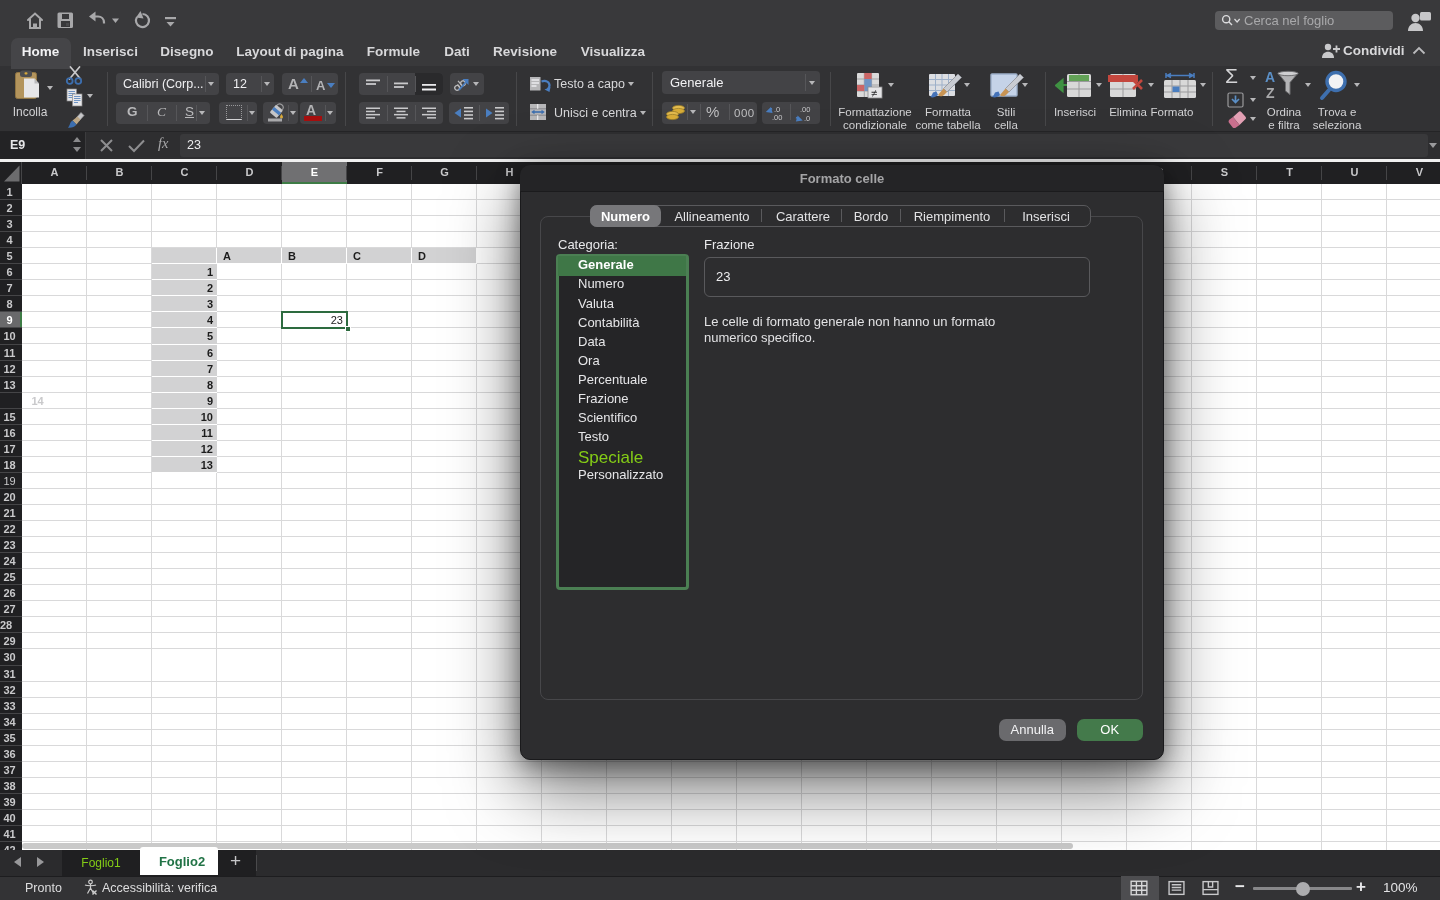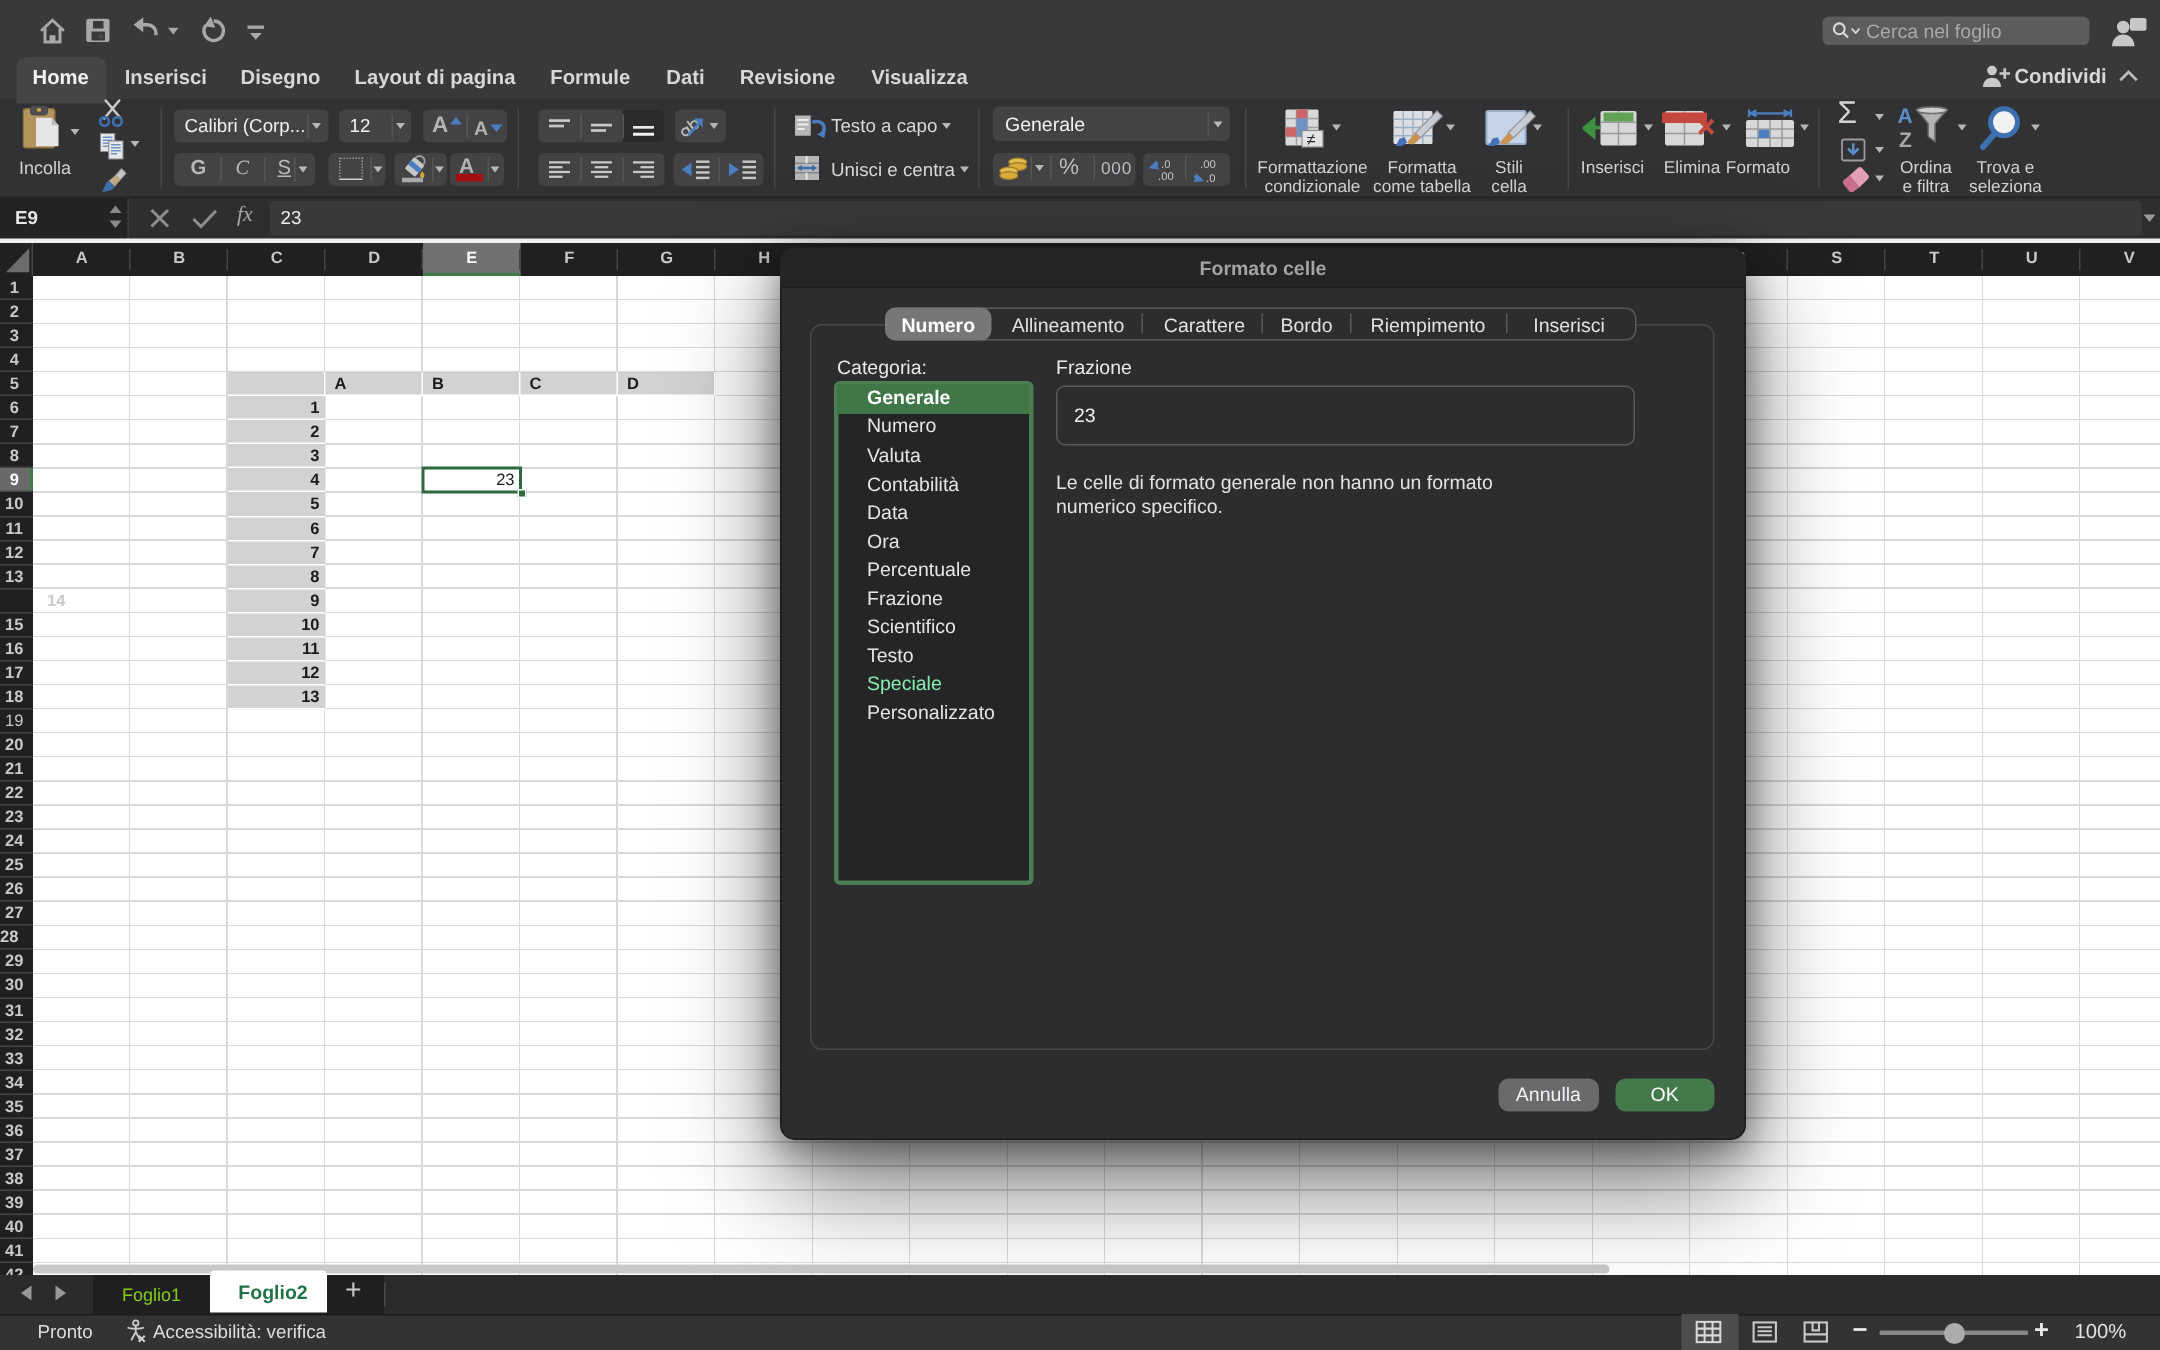--- a/index.html
+++ b/index.html
@@ -595,20 +595,20 @@
 <div class="abs" style="left:578px;top:257.4px;color:#ffffff;font-size:13px;font-weight:700;">Generale</div>
 <div class="abs" style="left:578px;top:276.45px;color:#e6e6e8;font-size:13px;font-weight:400;">Numero</div>
 <div class="abs" style="left:578px;top:295.5px;color:#e6e6e8;font-size:13px;font-weight:400;">Valuta</div>
 <div class="abs" style="left:578px;top:314.55px;color:#e6e6e8;font-size:13px;font-weight:400;">Contabilità</div>
 <div class="abs" style="left:578px;top:333.6px;color:#e6e6e8;font-size:13px;font-weight:400;">Data</div>
 <div class="abs" style="left:578px;top:352.65px;color:#e6e6e8;font-size:13px;font-weight:400;">Ora</div>
 <div class="abs" style="left:578px;top:371.7px;color:#e6e6e8;font-size:13px;font-weight:400;">Percentuale</div>
 <div class="abs" style="left:578px;top:390.75px;color:#e6e6e8;font-size:13px;font-weight:400;">Frazione</div>
 <div class="abs" style="left:578px;top:409.8px;color:#e6e6e8;font-size:13px;font-weight:400;">Scientifico</div>
 <div class="abs" style="left:578px;top:428.85px;color:#e6e6e8;font-size:13px;font-weight:400;">Testo</div>
-<div class="abs" style="left:578px;top:447.9px;color:#86efac;font-size:13px;font-weight:400;">Speciale</div>
+<div class="abs" style="left:578px;top:447.9px;color:#84cc16;font-size:17px;font-weight:400;">Speciale</div>
 <div class="abs" style="left:578px;top:466.95px;color:#e6e6e8;font-size:13px;font-weight:400;">Personalizzato</div>
 <div class="abs" style="left:704px;top:237px;color:#e9e9eb;font-size:13px;">Frazione</div>
 <div class="abs" style="left:704px;top:256.5px;width:386px;height:40px;border:1px solid #59595c;border-radius:6px;"></div>
 <div class="abs" style="left:716px;top:269px;color:#ededef;font-size:13px;">23</div>
 <div class="abs" style="left:704px;top:313.5px;width:400px;color:#e2e2e4;font-size:13px;line-height:16.4px;">Le celle di formato generale non hanno un formato<br>numerico specifico.</div>
 <div class="abs" style="left:999px;top:719px;width:66.5px;height:21.5px;background:#6a6a6d;border-radius:7px;text-align:center;color:#f2f2f4;font-size:13px;line-height:22px;">Annulla</div>
 <div class="abs" style="left:1076.5px;top:719px;width:66.5px;height:21.5px;background:#447a4b;border-radius:7px;text-align:center;color:#ffffff;font-size:13px;line-height:22px;">OK</div>
 </div>
 </body></html>

